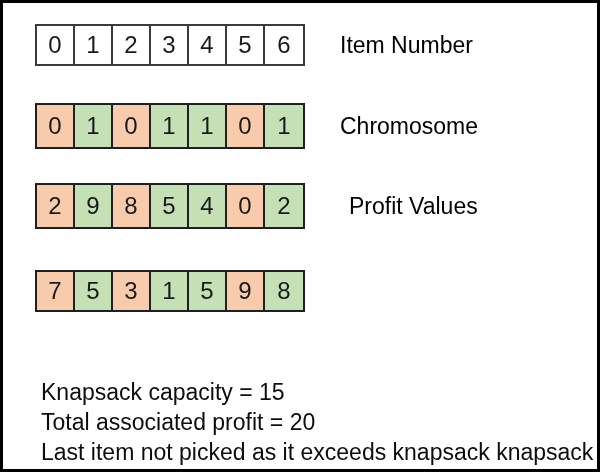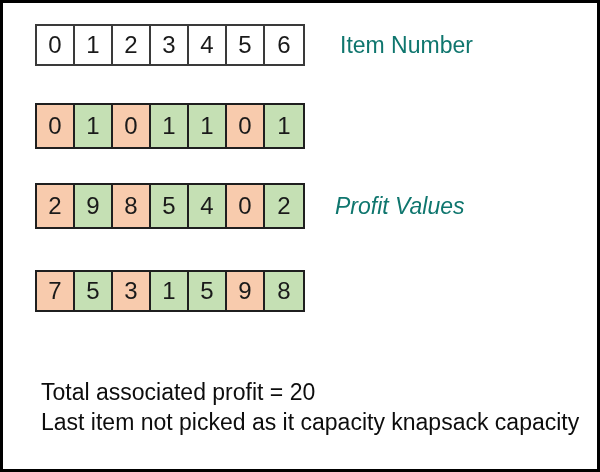--- a/index.html
+++ b/index.html
@@ -45,24 +45,24 @@
     justify-content: center;
     font-size: 24px;
     color: #1a1a1a;
   }
   .row-item-number .cell { border-right-color: #3a3a3a; }
   .cell:last-child { border-right: none; }
 
   .row-label {
     margin-left: 35px;
     font-size: 23px;
-    color: #0f766e;
+    color: #000000;
     white-space: nowrap;
   }
-  .row-profit .row-label { margin-left: 30px; font-style: italic; }
+  .row-profit .row-label { margin-left: 44px; }
 
   .notes {
     position: absolute;
     left: 38px;
     top: 374px;
     font-size: 23px;
     line-height: 30px;
     color: #0d0d0d;
     white-space: nowrap;
   }
@@ -88,20 +88,21 @@
   <div class="cell-row row-chromosome">
     <div class="cells">
         <div class="cell" style="background: rgb(248, 203, 173);">0</div>
         <div class="cell" style="background: rgb(197, 224, 180);">1</div>
         <div class="cell" style="background: rgb(248, 203, 173);">0</div>
         <div class="cell" style="background: rgb(197, 224, 180);">1</div>
         <div class="cell" style="background: rgb(197, 224, 180);">1</div>
         <div class="cell" style="background: rgb(248, 203, 173);">0</div>
         <div class="cell" style="background: rgb(197, 224, 180);">1</div>
       </div>
+    <div class="row-label">Chromosome</div>
   </div>
 
   <div class="cell-row row-profit">
     <div class="cells">
         <div class="cell" style="background: rgb(248, 203, 173);">2</div>
         <div class="cell" style="background: rgb(197, 224, 180);">9</div>
         <div class="cell" style="background: rgb(248, 203, 173);">8</div>
         <div class="cell" style="background: rgb(197, 224, 180);">5</div>
         <div class="cell" style="background: rgb(197, 224, 180);">4</div>
         <div class="cell" style="background: rgb(248, 203, 173);">0</div>
@@ -116,17 +117,18 @@
         <div class="cell" style="background: rgb(197, 224, 180);">5</div>
         <div class="cell" style="background: rgb(248, 203, 173);">3</div>
         <div class="cell" style="background: rgb(197, 224, 180);">1</div>
         <div class="cell" style="background: rgb(197, 224, 180);">5</div>
         <div class="cell" style="background: rgb(248, 203, 173);">9</div>
         <div class="cell" style="background: rgb(197, 224, 180);">8</div>
       </div>
   </div>
 
   <div class="notes">
+    <div>Knapsack capacity = 15</div>
     <div>Total associated profit = 20</div>
-    <div>Last item not picked as it capacity knapsack capacity</div>
+    <div>Last item not picked as it exceeds knapsack knapsack</div>
   </div>
 
 </div>
 
 </body></html>

